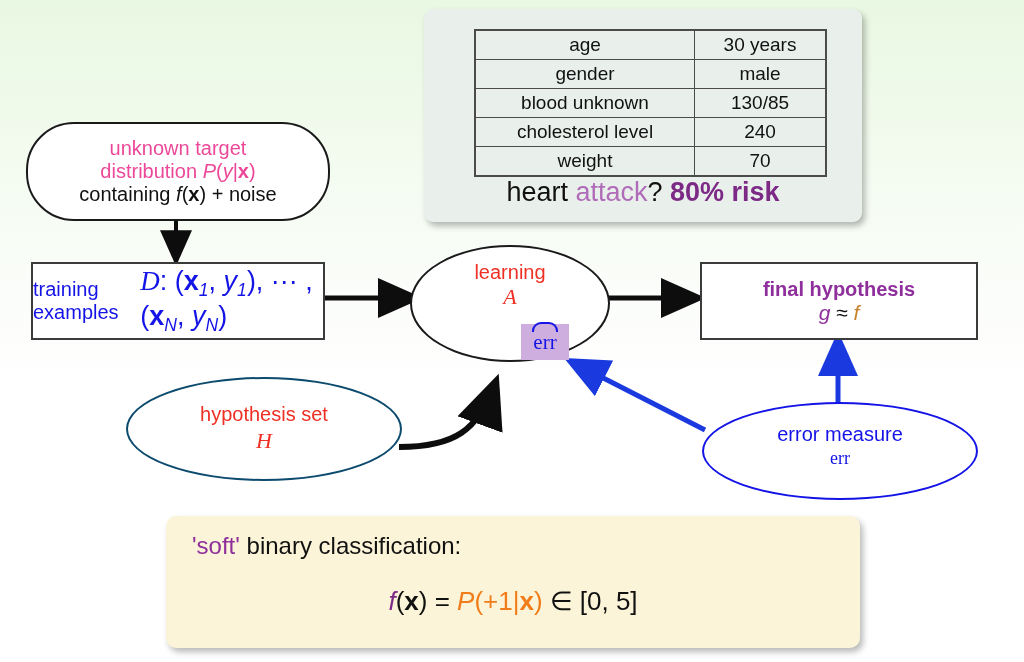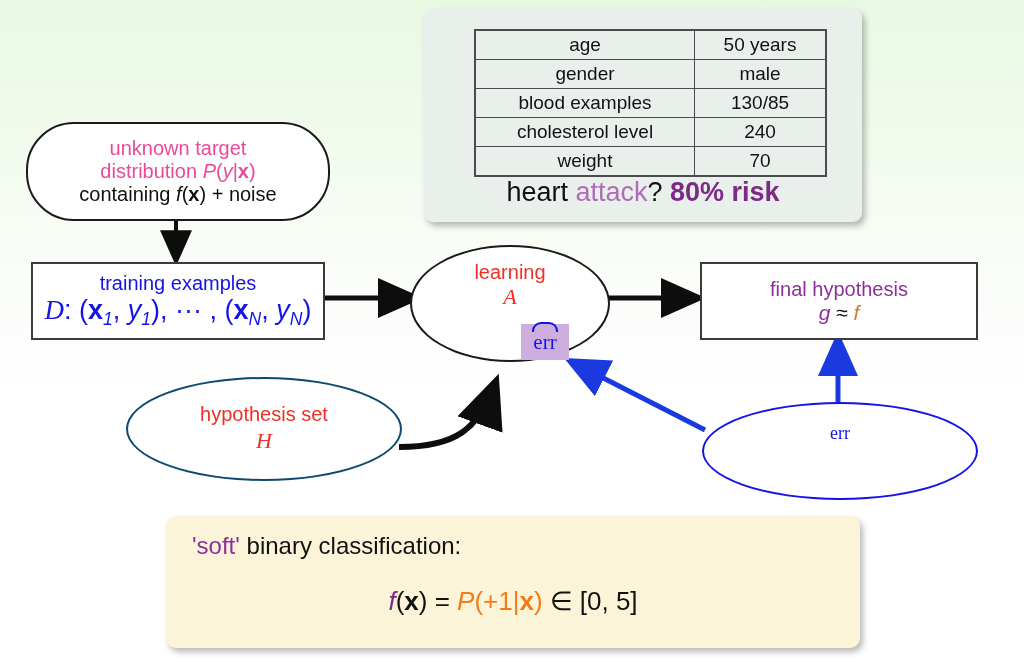--- a/index.html
+++ b/index.html
@@ -41,21 +41,21 @@
     border:2px solid #1a1a1a;border-radius:48px;background:#fff;
     display:flex;flex-direction:column;align-items:center;justify-content:center;
   }
   #unknown-target .l1,#unknown-target .l2{color:#ec4899;font-size:20px;}
   #unknown-target .l3{color:#111;font-size:20px;}
 
   
   #training-examples{
     position:absolute;left:31px;top:262px;width:290px;height:74px;
     border:2px solid #3b3b3b;background:#fff;
-    display:flex;flex-direction:column;align-items:center;justify-content:center;
+    display:flex;align-items:center;justify-content:center;
   }
   #training-examples .l1{color:#1414e6;font-size:20px;}
   #training-examples .l2{color:#1414e6;font-size:27px;}
 
   
   #learning-algorithm{
     position:absolute;left:410px;top:245px;width:196px;height:113px;
     border:2px solid #1a1a1a;border-radius:50%;background:#fff;
   }
   #learning-algorithm .txt{
@@ -75,21 +75,21 @@
     border-right:2px solid #1414e6;border-radius:9px 9px 0 0;
     border-bottom:none;
   }
 
   
   #final-hypothesis{
     position:absolute;left:700px;top:262px;width:274px;height:74px;
     border:2px solid #3b3b3b;background:#fff;
     display:flex;flex-direction:column;align-items:center;justify-content:center;
   }
-  #final-hypothesis .l1{color:#8e2f9c;font-size:20px;}
+  #final-hypothesis .l1{color:#8e2f9c;font-size:20px;font-weight:bold;}
   #final-hypothesis .l2{font-size:21px;color:#111;}
   #final-hypothesis .g{color:#8e2f9c;font-style:italic;}
   #final-hypothesis .f{color:#c8822c;font-style:italic;}
 
   
   #hypothesis-set{
     position:absolute;left:126px;top:377px;width:272px;height:100px;
     border:2px solid #0c4a6e;border-radius:50%;background:transparent;
   }
   #hypothesis-set .txt{
@@ -155,28 +155,28 @@
     <line x1="705" y1="430" x2="572" y2="362" stroke="#1a3ae0" stroke-width="5" marker-end="url(#ahBlue)"></line>
 
     <line x1="838" y1="404" x2="838" y2="340" stroke="#1a3ae0" stroke-width="5" marker-end="url(#ahBlue)"></line>
   </svg>
 
   <div id="info-panel">
     <table id="patient-table">
       <tbody>
         <tr>
           <td class="k">age</td>
-          <td class="v">50 years</td>
+          <td class="v">30 years</td>
         </tr>
         <tr>
           <td class="k">gender</td>
           <td class="v">male</td>
         </tr>
         <tr>
-          <td class="k">blood examples</td>
+          <td class="k">blood unknown</td>
           <td class="v">130/85</td>
         </tr>
         <tr>
           <td class="k">cholesterol level</td>
           <td class="v">240</td>
         </tr>
         <tr>
           <td class="k">weight</td>
           <td class="v">70</td>
         </tr>
@@ -213,20 +213,21 @@
 
   <div id="hypothesis-set">
     <div class="txt">
       <div>hypothesis set</div>
       <div class="cal" style="font-size:22px">H</div>
     </div>
   </div>
 
   <div id="error-measure">
     <div class="txt">
+      <div>error measure</div>
       <div class="serif">err</div>
     </div>
   </div>
 
   <div id="soft-panel">
     <div id="soft-title"><span class="soft">'soft'</span><span> binary classification:</span></div>
     <div id="soft-formula"><span class="pu mi">f</span><span>(<span class="bf">x</span>)</span><span> = </span><span class="or mi">P</span><span class="or">(+1|</span><span class="or bf">x</span><span class="or">)</span><span> ∈ [0, 5]</span></div>
   </div>
 
 </div>

